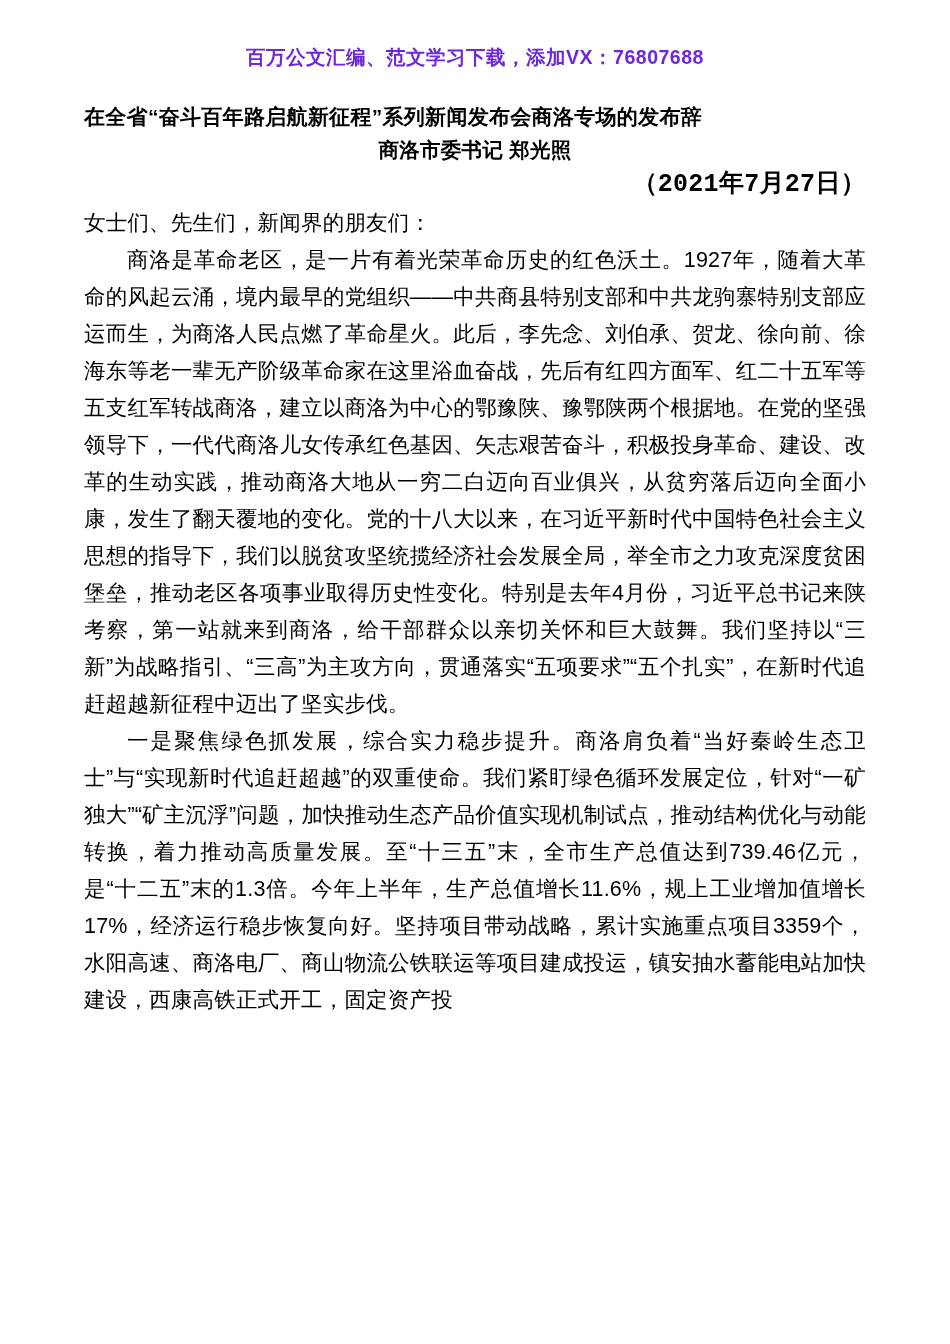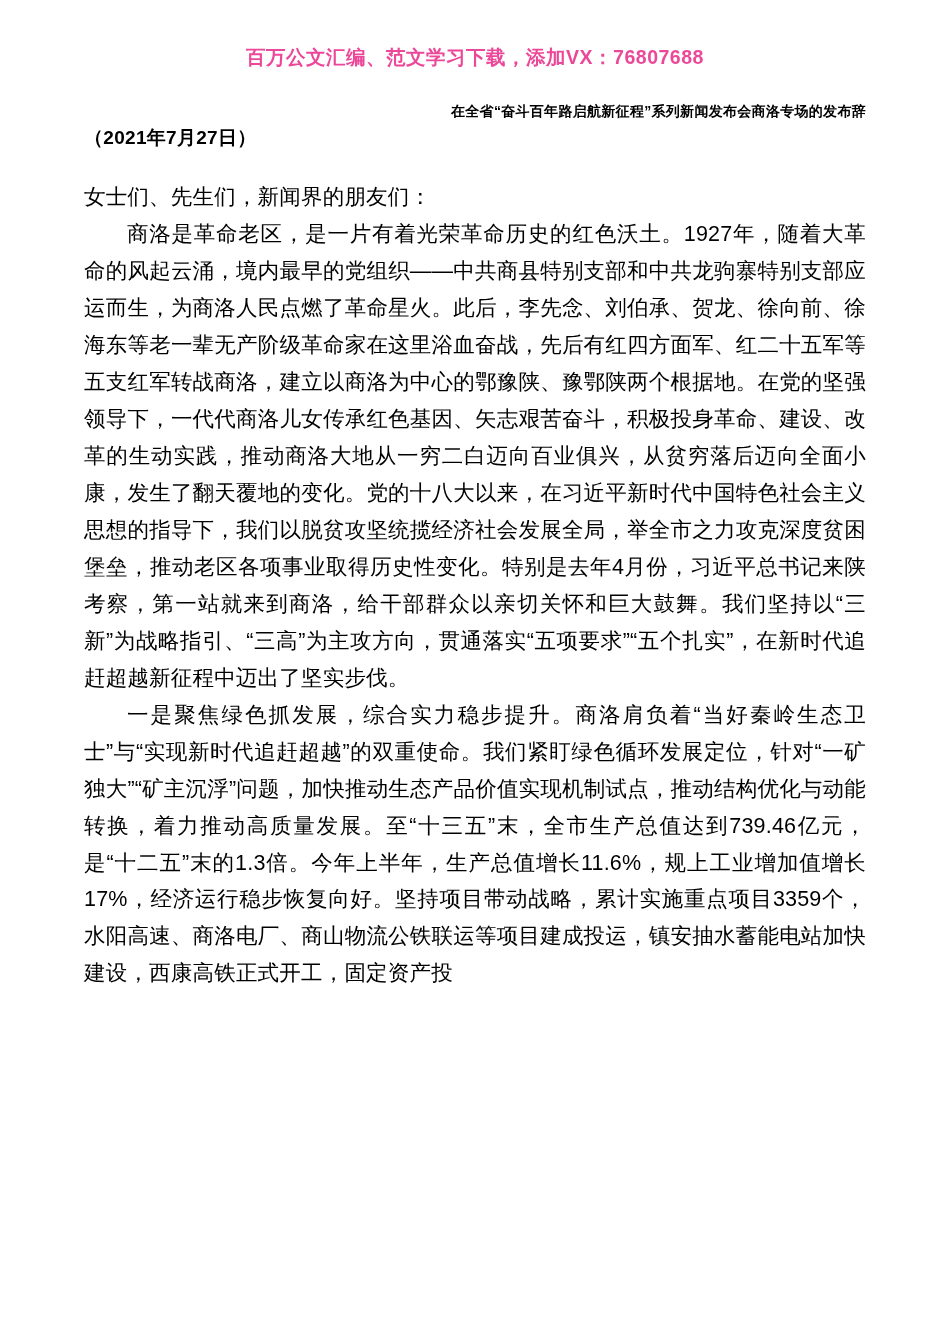--- a/index.html
+++ b/index.html
@@ -17,56 +17,55 @@
   }
   .page {
     position: relative;
     width: 950px;
     height: 1344px;
     box-sizing: border-box;
     padding: 0 84px;
   }
   .watermark {
     text-align: center;
-    color: #ec4899;
+    color: #6d28d9;
     font-family: "Liberation Sans", "DejaVu Sans", sans-serif;
     font-weight: bold;
     font-size: 19.5px;
     letter-spacing: 0.5px;
     margin-top: 44px;
     margin-bottom: 8px;
     white-space: nowrap;
   }
   .doc-title {
-    text-align: right;
+    text-align: left;
     font-family: "Liberation Sans", "DejaVu Sans", sans-serif;
     font-weight: bold;
-    font-size: 14px;
+    font-size: 21px;
     line-height: 1.55;
     margin-top: 30px;
     letter-spacing: 0.3px;
   }
   .doc-subtitle {
     text-align: center;
     font-family: "Liberation Sans", "DejaVu Sans", sans-serif;
     font-weight: bold;
     font-size: 20.5px;
     line-height: 1.55;
     letter-spacing: 0.3px;
   }
   .doc-date {
-    text-align: left;
-    font-family: Liberation Sans, sans-serif;
+    text-align: right;
+    font-family: Liberation Mono, monospace;
     font-weight: bold;
-    font-size: 19px;
+    font-size: 25px;
     line-height: 1.6;
     letter-spacing: 0.3px;
   }
   .body-block {
-    margin-top: 26px;
   }
   p.para {
     font-family: "Liberation Sans", "DejaVu Sans", sans-serif;
     font-size: 21.5px;
     line-height: 1.72;
     margin: 0;
     text-align: justify;
     text-justify: inter-ideograph;
     letter-spacing: 0.2px;
   }
@@ -86,20 +85,21 @@
   }
 </style>
 </head>
 <body>
 
 <div class="page">
 
   <div class="watermark">百万公文汇编、范文学习下载，添加VX：76807688</div>
 
   <div class="doc-title">在全省“奋斗百年路启航新征程”系列新闻发布会商洛专场的发布辞</div>
+  <div class="doc-subtitle">商洛市委书记 郑光照</div>
   <div class="doc-date">（2021年7月27日）</div>
 
   <div class="body-block">
     <p class="para">女士们、先生们，新闻界的朋友们：</p>
     <p class="para indent">商洛是革命老区，是一片有着光荣革命历史的红色沃土。1927年，随着大革命的风起云涌，境内最早的党组织——中共商县特别支部和中共龙驹寨特别支部应运而生，为商洛人民点燃了革命星火。此后，李先念、刘伯承、贺龙、徐向前、徐海东等老一辈无产阶级革命家在这里浴血奋战，先后有红四方面军、红二十五军等五支红军转战商洛，建立以商洛为中心的鄂豫陕、豫鄂陕两个根据地。在党的坚强领导下，一代代商洛儿女传承红色基因、矢志艰苦奋斗，积极投身革命、建设、改革的生动实践，推动商洛大地从一穷二白迈向百业俱兴，从贫穷落后迈向全面小康，发生了翻天覆地的变化。党的十八大以来，在习近平新时代中国特色社会主义思想的指导下，我们以脱贫攻坚统揽经济社会发展全局，举全市之力攻克深度贫困堡垒，推动老区各项事业取得历史性变化。特别是去年4月份，习近平总书记来陕考察，第一站就来到商洛，给干部群众以亲切关怀和巨大鼓舞。我们坚持以“三新”为战略指引、“三高”为主攻方向，贯通落实“五项要求”“五个扎实”，在新时代追赶超越新征程中迈出了坚实步伐。</p>
     <p class="para indent"><b>一是聚焦绿色抓发展，综合实力稳步提升。</b><span>商洛肩负着“当好秦岭生态卫士”与“实现新时代追赶超越”的双重使命。我们紧盯绿色循环发展定位，针对“一矿独大”“矿主沉浮”问题，加快推动生态产品价值实现机制试点，推动结构优化与动能转换，着力推动高质量发展。至“十三五”末，全市生产总值达到739.46亿元，是“十二五”末的1.3倍。今年上半年，生产总值增长11.6%，规上工业增加值增长17%，经济运行稳步恢复向好。坚持项目带动战略，累计实施重点项目3359个，水阳高速、商洛电厂、商山物流公铁联运等项目建成投运，镇安抽水蓄能电站加快建设，西康高铁正式开工，固定资产投</span></p>
   </div>
 
   <div class="page-number">— 1 —</div>
 </div>

